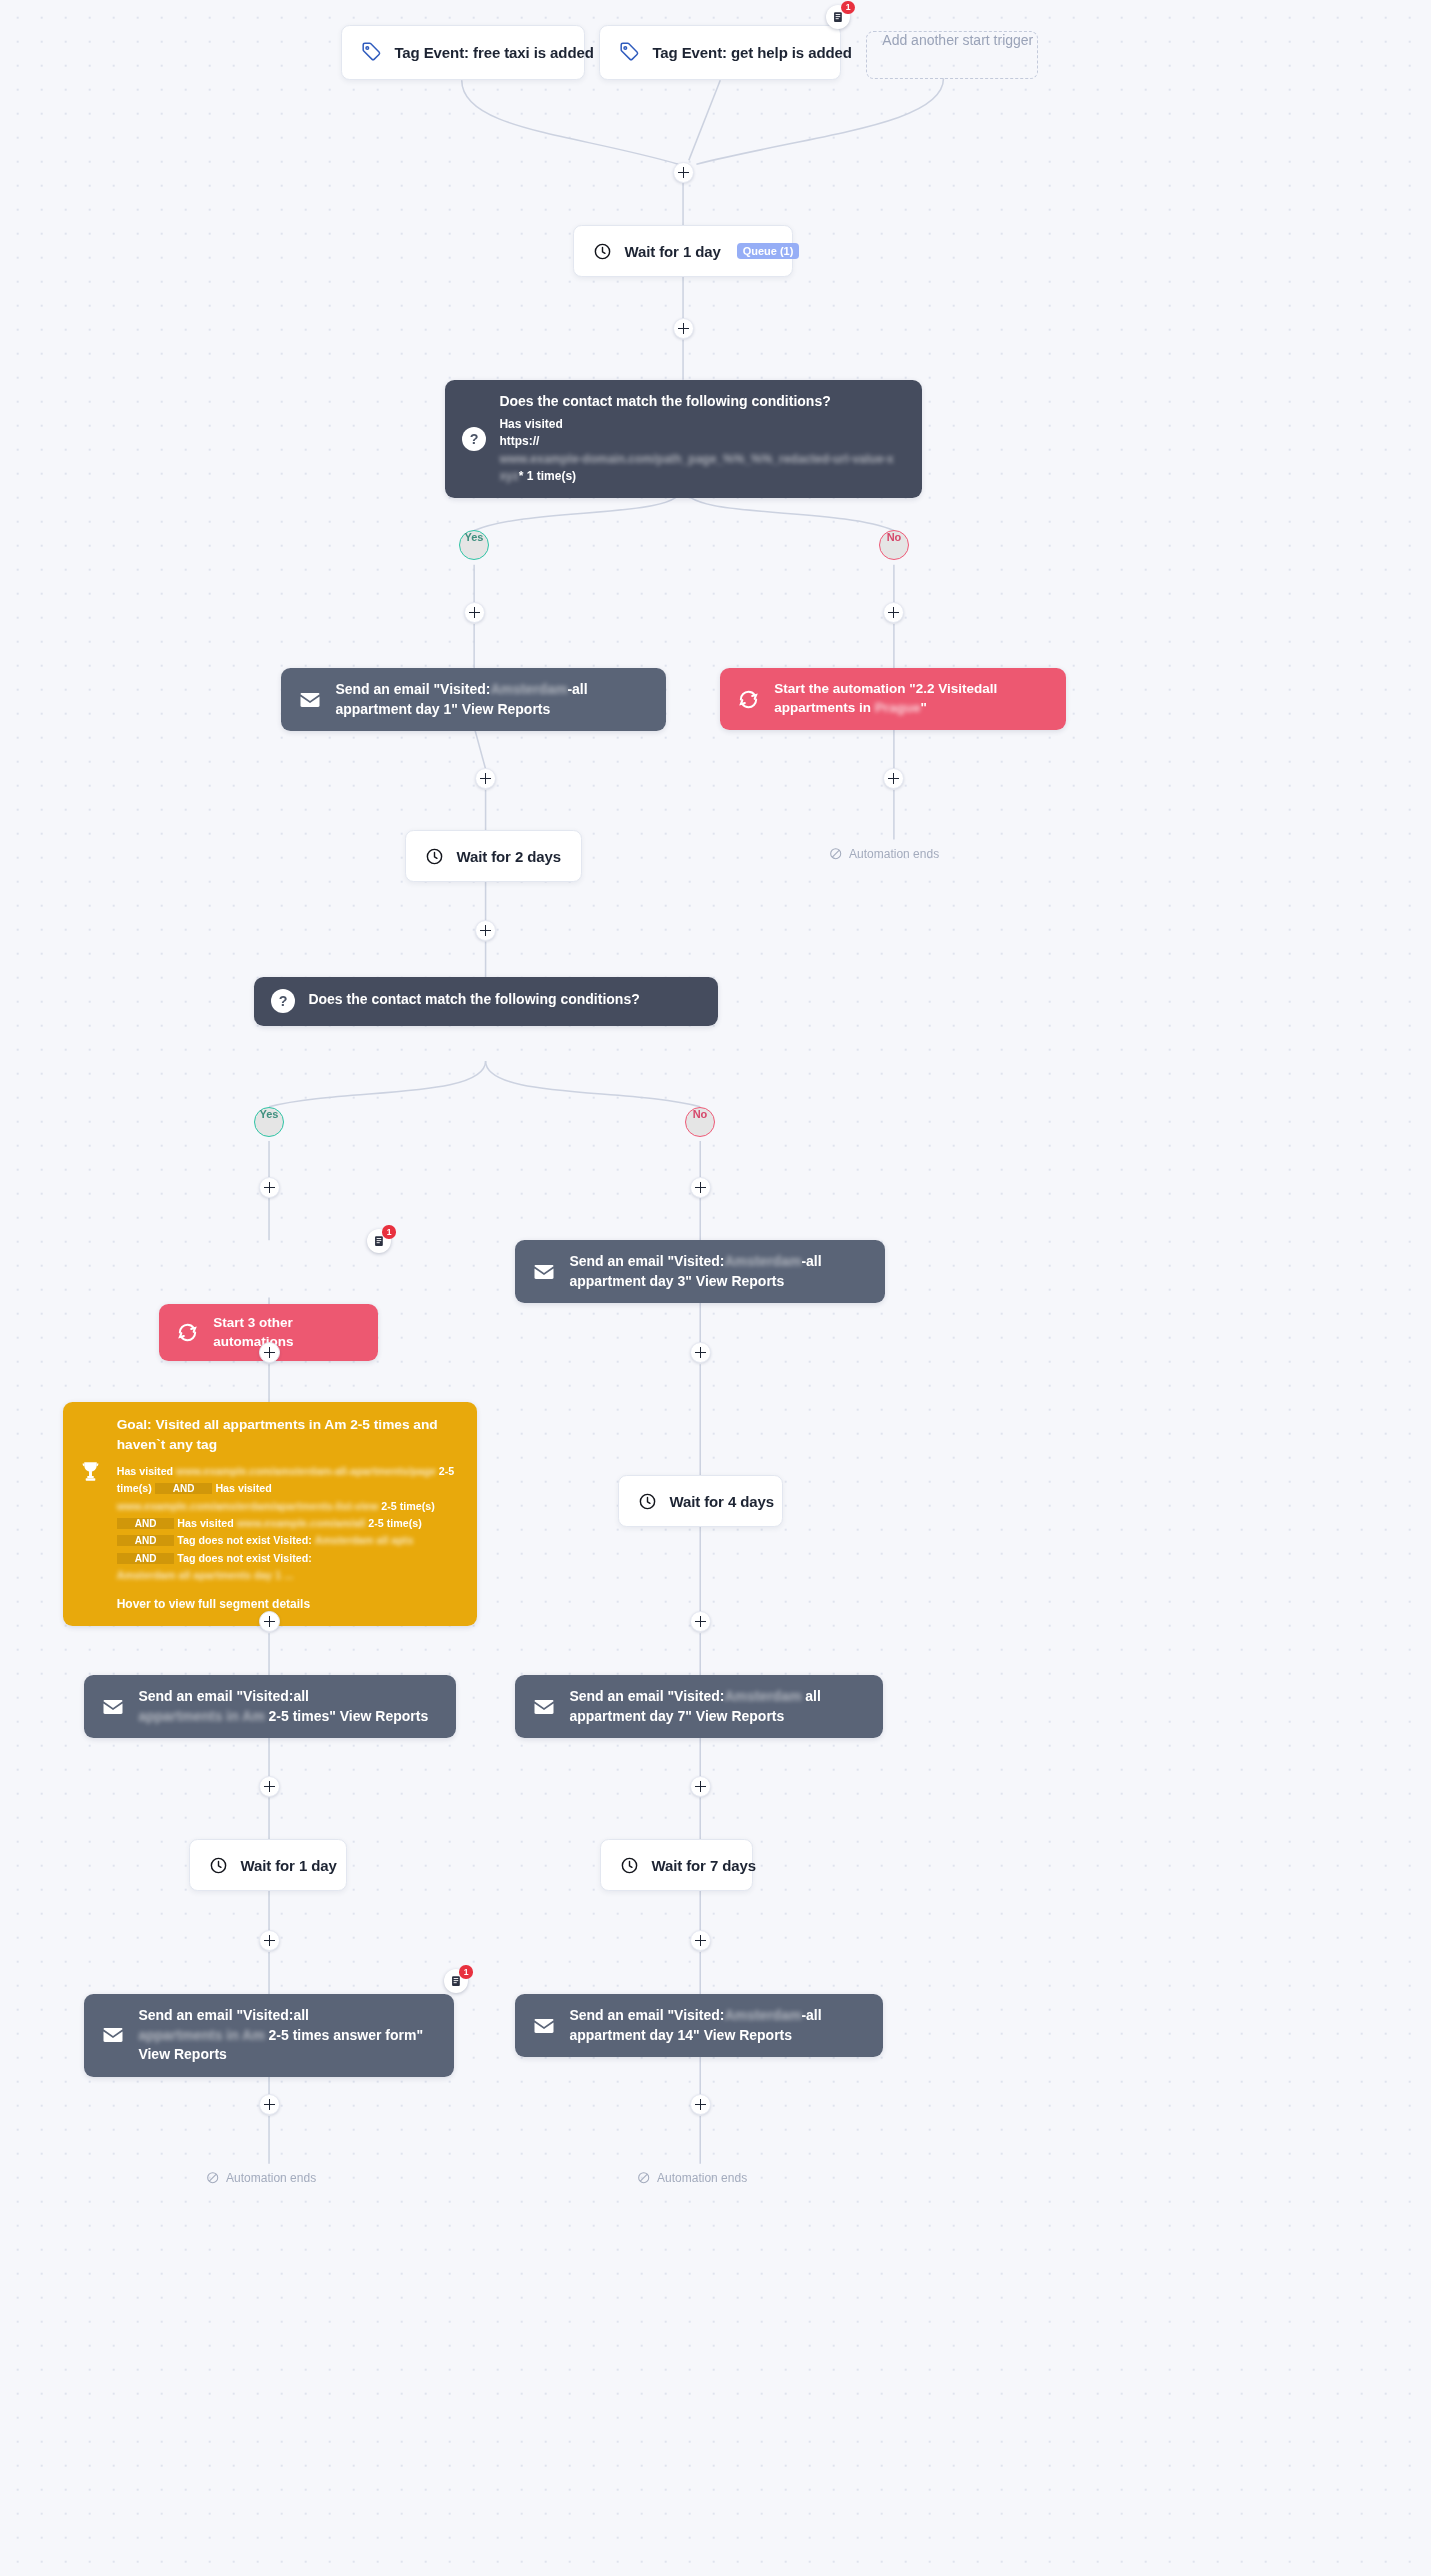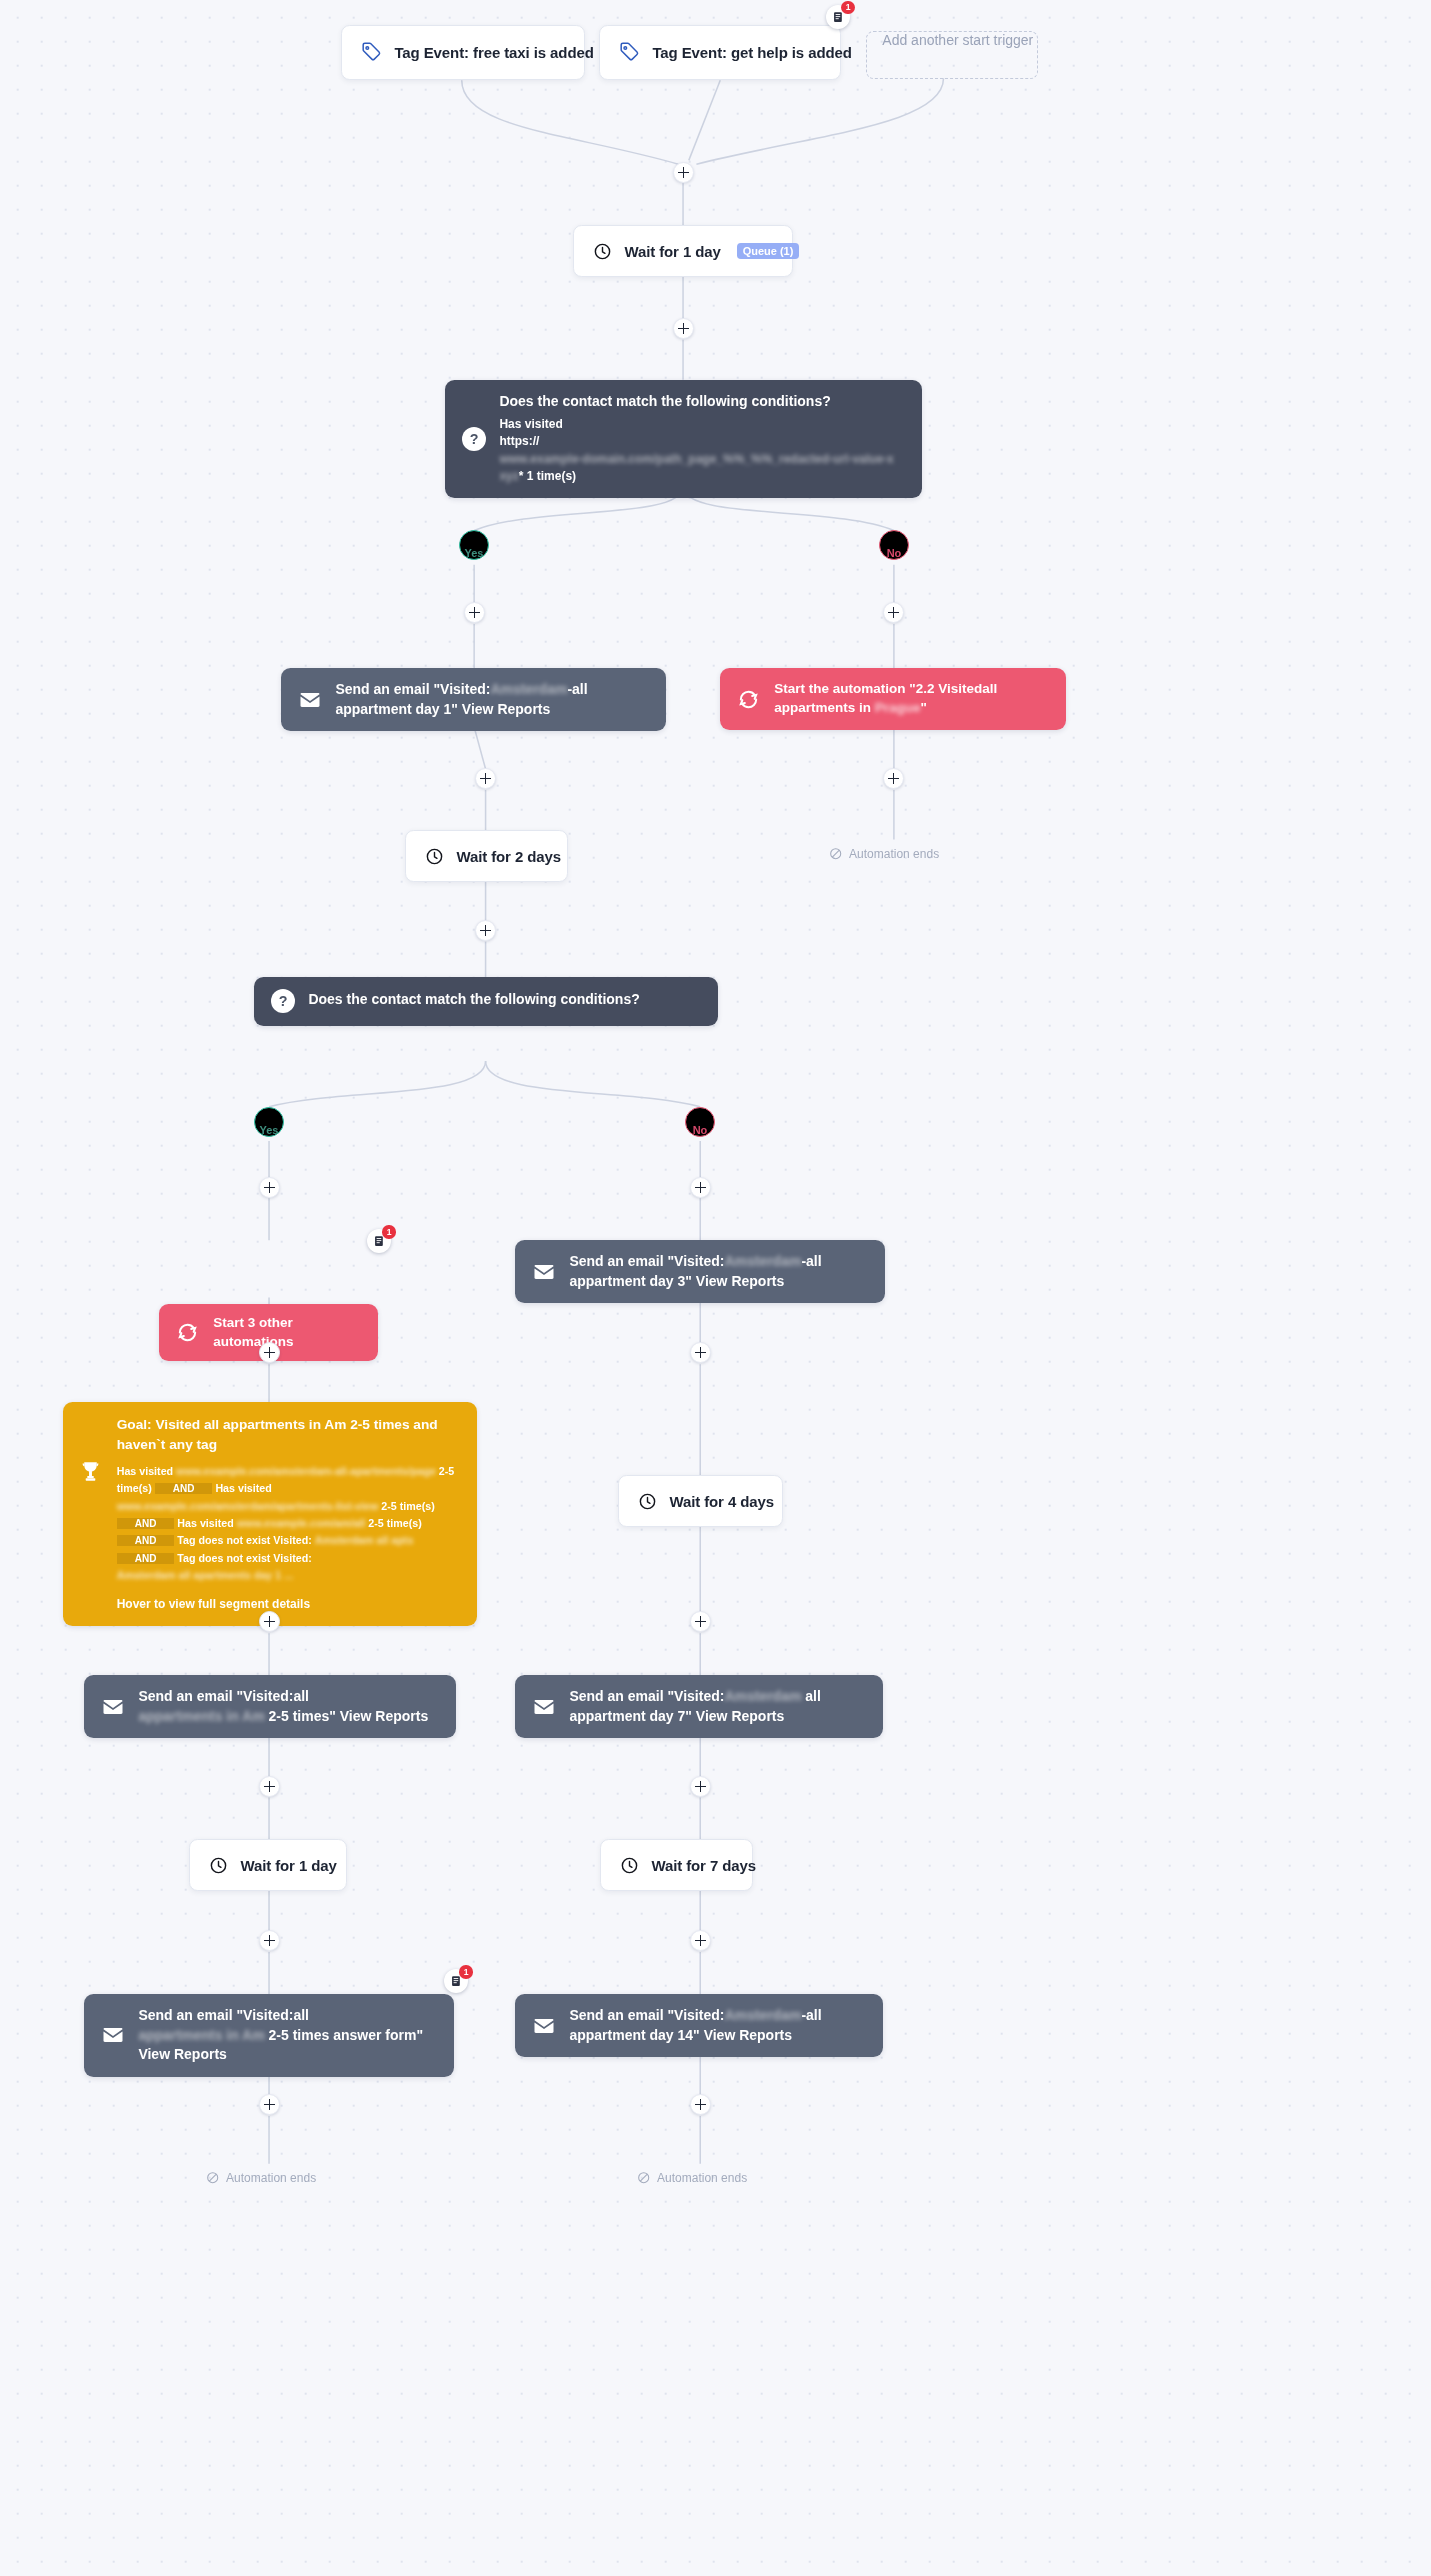--- a/index.html
+++ b/index.html
@@ -119,22 +119,22 @@
   .plus::before, .plus::after {
     content:""; position:absolute; background:#1d2433;
   }
   .plus::before { width:10.5px; height:1.7px; }
   .plus::after  { width:1.7px; height:10.5px; }
 
   
   .yn {
     position:absolute;
     width:30px; height:30px; border-radius:50%;
-    background:#000000;
-    display:flex; align-items:flex-end; justify-content:center;
+    background:#e5e5e5;
+    display:flex; align-items:flex-start; justify-content:center;
     font-size:11px; font-weight:700;
   }
   .yn-yes { border:1.9px solid #2ec4a5; color:#3f8f7f; }
   .yn-no  { border:1.9px solid #ef5a77; color:#d6486b; }
 
   
   .ends {
     position:absolute;
     display:flex; align-items:center; gap:6.7px;
     color:#a3abbd; font-size:12px; font-weight:400;
@@ -368,21 +368,21 @@
   <div class="plus" style="left:883px; top:768px;"></div>
 
   <div class="ends" style="left:829px; top:847px;">
     <svg width="13.4" height="13.4" viewBox="0 0 24 24" fill="none" stroke="#a3abbd" stroke-width="1.9">
       <circle cx="12" cy="12" r="9"></circle>
         <path d="M6 18 18 6"></path>
     </svg>
     <span>Automation ends</span>
   </div>
 
-  <div class="node card-white" style="left:405px; top:830px; width:163px; height:52px;">
+  <div class="node card-white" style="left:405px; top:830px; width:177px; height:52px;">
     <span class="icon">
       <svg width="19" height="19" viewBox="0 0 24 24" fill="none" stroke="#12141b" stroke-width="1.8" stroke-linecap="round">
         <circle cx="12" cy="12" r="9"></circle>
           <path d="M12 7v5.3l3.1 2"></path>
       </svg>
     </span>
     <span class="lbl">Wait for 2 days</span>
   </div>
   <div class="plus" style="left:475px; top:920px;"></div>
 

